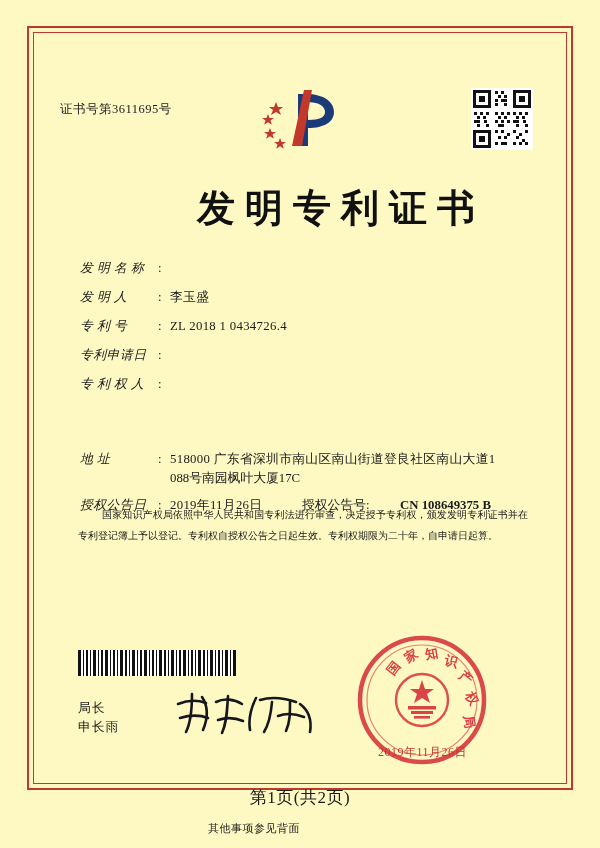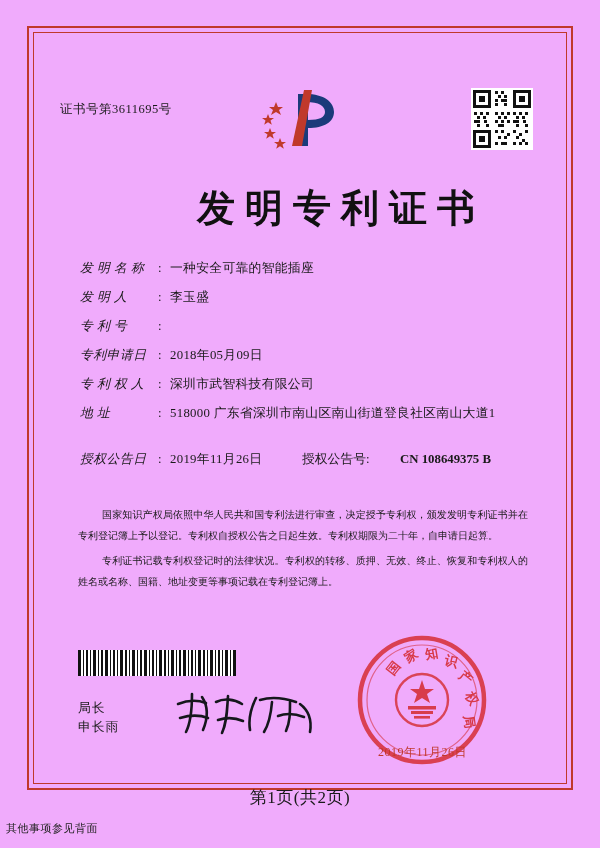--- a/index.html
+++ b/index.html
@@ -11,21 +11,21 @@
     height: 848px;
     background: #ffffff;
     font-family: "Liberation Serif", serif;
     color: #1a1a1a;
     overflow: hidden;
   }
   .page {
     position: relative;
     width: 600px;
     height: 848px;
-    background: #f0abfc;
+    background: #fef9c3;
   }
   
   .border-outer {
     position: absolute;
     left: 27px;
     top: 26px;
     width: 546px;
     height: 764px;
     border: 2px solid #c0392b;
     box-sizing: border-box;
@@ -130,20 +130,21 @@
     font-weight: bold;
   }
   .addr-line2 {
     position: absolute;
     left: 90px;
     top: 19px;
     width: 356px;
   }
   .row-addr {
     min-height: 46px;
+    margin-top: 46px;
   }
 
   
   .para-block {
     position: absolute;
     left: 78px;
     top: 505px;
     width: 450px;
     font-size: 10px;
     line-height: 20.5px;
@@ -207,24 +208,24 @@
     width: 600px;
     text-align: center;
     font-size: 17px;
     letter-spacing: 0.5px;
   }
   .footnote {
     position: absolute;
     left: 0;
     top: 821px;
     width: 508px;
+    text-align: center;
     font-size: 11px;
     letter-spacing: 0.5px;
     color: #222;
-    margin-left: 6px;
   }
 </style>
 </head>
 <body>
 
 <div class="page">
 
   <div class="border-outer"></div>
   <div class="border-inner"></div>
 
@@ -315,65 +316,63 @@
     </svg>
   </div>
 
   <div class="title">发明专利证书</div>
 
   <div class="fields">
 
     <div class="field-row">
       <span class="f-label">发 明 名 称</span>
       <span class="f-colon">:</span>
-      <span class="f-value">一种安全可靠的智能插座</span>
     </div>
 
     <div class="field-row">
       <span class="f-label">发 明 人</span>
       <span class="f-colon">:</span>
       <span class="f-value">李玉盛</span>
     </div>
 
     <div class="field-row">
       <span class="f-label">专 利 号</span>
       <span class="f-colon">:</span>
+      <span class="f-value">ZL 2018 1 0434726.4</span>
     </div>
 
     <div class="field-row">
       <span class="f-label">专利申请日</span>
       <span class="f-colon">:</span>
-      <span class="f-value">2018年05月09日</span>
     </div>
 
     <div class="field-row">
       <span class="f-label">专 利 权 人</span>
       <span class="f-colon">:</span>
-      <span class="f-value">深圳市武智科技有限公司</span>
     </div>
 
     <div class="field-row row-addr">
       <span class="f-label">地 址</span>
       <span class="f-colon">:</span>
       <span class="f-value">518000 广东省深圳市南山区南山街道登良社区南山大道1</span>
+      <span class="addr-line2">088号南园枫叶大厦17C</span>
     </div>
 
     <div class="field-row row-grant">
       <span class="f-label">授权公告日</span>
       <span class="f-colon">:</span>
       <span class="f-value">2019年11月26日</span>
       <span class="f-value2-label">授权公告号:</span>
       <span class="f-value2">CN 108649375 B</span>
     </div>
 
   </div>
 
   <div class="para-block">
     <div class="para">国家知识产权局依照中华人民共和国专利法进行审查，决定授予专利权，颁发发明专利证书并在专利登记簿上予以登记。专利权自授权公告之日起生效。专利权期限为二十年，自申请日起算。</div>
-    <div class="para">专利证书记载专利权登记时的法律状况。专利权的转移、质押、无效、终止、恢复和专利权人的姓名或名称、国籍、地址变更等事项记载在专利登记簿上。</div>
   </div>
 
   <div class="barcode">
     <svg width="158" height="26" viewBox="0 0 158 26" xmlns="http://www.w3.org/2000/svg">
       <rect width="158" height="26" fill="#ffffff"></rect>
       <g fill="#111111">
         <rect x="0" y="0" width="3" height="26"></rect>
           <rect x="5" y="0" width="1" height="26"></rect>
         <rect x="8" y="0" width="2" height="26"></rect>
           <rect x="12" y="0" width="1" height="26"></rect>

